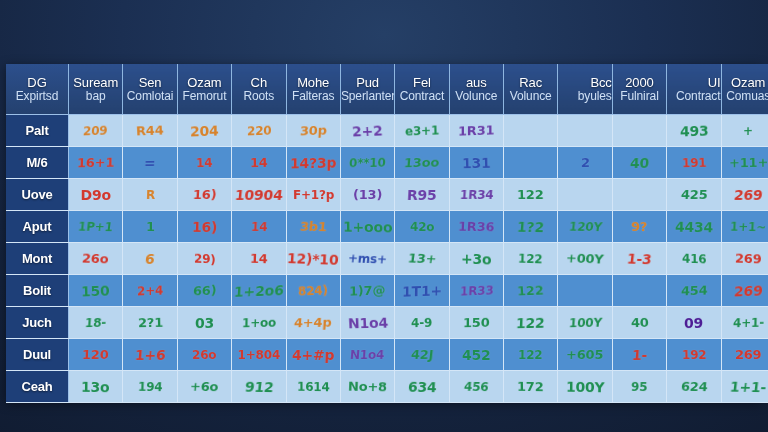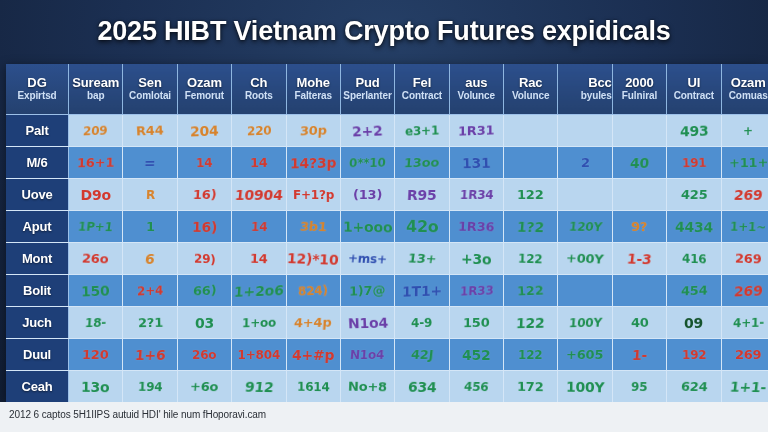--- a/index.html
+++ b/index.html
@@ -62,30 +62,30 @@
     border-bottom: 1px solid #9cc0e8;
     height: 50px;
     vertical-align: middle;
     text-align: center;
     color: #ffffff;
   }
   thead th:last-child { border-right: none; }
   .h-main {
     display: block;
     font-size: 13px;
-    font-weight: bold;
+    font-weight: normal;
     line-height: 14px;
     text-shadow: 0 1px 2px rgba(0,0,0,0.55);
     letter-spacing: -0.1px;
     white-space: nowrap;
   }
   .h-sub {
     display: block;
-    font-size: 10px;
-    font-weight: bold;
+    font-size: 12px;
+    font-weight: normal;
     line-height: 12px;
     color: #cfe0f5;
     letter-spacing: -0.1px;
     white-space: nowrap;
   }
 
   
   tbody tr { height: 32px; }
   tbody td {
     border-right: 1px solid #d4e6f7;
@@ -139,23 +139,20 @@
     white-space: nowrap;
     filter: blur(0.2px);
     font-family: "Liberation Sans", sans-serif;
   }
 </style>
 </head>
 <body>
 
 <div id="page">
 
-  <div id="title-bar">
-    <div id="title-text">2025 HIBT Vietnam Crypto Futures expidicals</div>
-  </div>
 
   <div id="table-wrap">
     <table class="grid">
       <thead>
         <tr id="thead-row">
             <th style="width: 62px;">
               <span class="h-main">DG</span>
               <span class="h-sub">Expirtsd</span>
             </th>
             <th style="width: 53.3846px;">
@@ -195,21 +192,21 @@
               <span class="h-sub">Volunce</span>
             </th>
             <th style="width: 53.3846px; text-align: right;">
               <span class="h-main">Bcc</span>
               <span class="h-sub">byules</span>
             </th>
             <th style="width: 53.3846px;">
               <span class="h-main">2000</span>
               <span class="h-sub">Fulniral</span>
             </th>
-            <th style="width: 53.3846px;">
+            <th style="width: 53.3846px; text-align: right;">
               <span class="h-main">UI</span>
               <span class="h-sub">Contract</span>
             </th>
             <th style="width: 53.3846px;">
               <span class="h-main">Ozam</span>
               <span class="h-sub">Comuas</span>
             </th>
           </tr>
       </thead>
       <tbody id="tbody-rows">
@@ -262,21 +259,21 @@
             <td><span class="cellv" style="color: rgb(210, 57, 47); transform: skewX(-6deg) rotate(0deg); font-size: 14px;">269</span></td>
           </tr>
           <tr class="even">
             <td class="rowlabel" style="width: 62px;">Aput</td>
             <td><span class="cellv" style="color: rgb(31, 143, 82); transform: skewX(-6deg) rotate(1deg); font-size: 12px;">1P+1</span></td>
             <td><span class="cellv" style="color: rgb(31, 143, 82); transform: skewX(1deg) rotate(1deg); font-size: 13px;">1</span></td>
             <td><span class="cellv" style="color: rgb(210, 57, 47); transform: skewX(-1deg) rotate(1deg); font-size: 14px;">16)</span></td>
             <td><span class="cellv" style="color: rgb(210, 57, 47); transform: skewX(-3deg) rotate(1deg); font-size: 12px;">14</span></td>
             <td><span class="cellv" style="color: rgb(215, 131, 44); transform: skewX(-5deg) rotate(1deg); font-size: 13px;">3b1</span></td>
             <td><span class="cellv" style="color: rgb(31, 143, 82); transform: skewX(2deg) rotate(1deg); font-size: 14px;">1+ooo</span></td>
-            <td><span class="cellv" style="color: rgb(31, 143, 82); transform: skewX(0deg) rotate(1deg); font-size: 16px;">42o</span></td>
+            <td><span class="cellv" style="color: rgb(31, 143, 82); transform: skewX(0deg) rotate(1deg); font-size: 12px;">42o</span></td>
             <td><span class="cellv" style="color: rgb(106, 63, 168); transform: skewX(-2deg) rotate(1deg); font-size: 13px;">1R36</span></td>
             <td><span class="cellv" style="color: rgb(31, 143, 82); transform: skewX(-4deg) rotate(1deg); font-size: 14px;">1?2</span></td>
             <td><span class="cellv" style="color: rgb(31, 143, 82); transform: skewX(-6deg) rotate(1deg); font-size: 12px;">120Y</span></td>
             <td><span class="cellv" style="color: rgb(215, 131, 44); transform: skewX(1deg) rotate(1deg); font-size: 13px;">9?</span></td>
             <td><span class="cellv" style="color: rgb(31, 143, 82); transform: skewX(-1deg) rotate(1deg); font-size: 14px;">4434</span></td>
             <td><span class="cellv" style="color: rgb(31, 143, 82); transform: skewX(-3deg) rotate(1deg); font-size: 12px;">1+1~</span></td>
           </tr>
           <tr class="odd">
             <td class="rowlabel" style="width: 62px;">Mont</td>
             <td><span class="cellv" style="color: rgb(210, 57, 47); transform: skewX(-3deg) rotate(2deg); font-size: 13px;">26o</span></td>
@@ -315,21 +312,21 @@
             <td><span class="cellv" style="color: rgb(31, 143, 82); transform: skewX(1deg) rotate(-1deg); font-size: 13px;">2?1</span></td>
             <td><span class="cellv" style="color: rgb(31, 143, 82); transform: skewX(-1deg) rotate(-1deg); font-size: 14px;">03</span></td>
             <td><span class="cellv" style="color: rgb(31, 143, 82); transform: skewX(-3deg) rotate(-1deg); font-size: 12px;">1+oo</span></td>
             <td><span class="cellv" style="color: rgb(215, 131, 44); transform: skewX(-5deg) rotate(-1deg); font-size: 13px;">4+4p</span></td>
             <td><span class="cellv" style="color: rgb(106, 63, 168); transform: skewX(2deg) rotate(-1deg); font-size: 14px;">N1o4</span></td>
             <td><span class="cellv" style="color: rgb(31, 143, 82); transform: skewX(0deg) rotate(-1deg); font-size: 12px;">4-9</span></td>
             <td><span class="cellv" style="color: rgb(31, 143, 82); transform: skewX(-2deg) rotate(-1deg); font-size: 13px;">150</span></td>
             <td><span class="cellv" style="color: rgb(31, 143, 82); transform: skewX(-4deg) rotate(-1deg); font-size: 14px;">122</span></td>
             <td><span class="cellv" style="color: rgb(31, 143, 82); transform: skewX(-6deg) rotate(-1deg); font-size: 12px;">100Y</span></td>
             <td><span class="cellv" style="color: rgb(31, 143, 82); transform: skewX(1deg) rotate(-1deg); font-size: 13px;">40</span></td>
-            <td><span class="cellv" style="color: #14532d; transform: skewX(-1deg) rotate(-1deg); font-size: 14px;">09</span></td>
+            <td><span class="cellv" style="color: #4c1d95; transform: skewX(-1deg) rotate(-1deg); font-size: 14px;">09</span></td>
             <td><span class="cellv" style="color: rgb(31, 143, 82); transform: skewX(-3deg) rotate(-1deg); font-size: 12px;">4+1-</span></td>
           </tr>
           <tr class="even">
             <td class="rowlabel" style="width: 62px;">Duul</td>
             <td><span class="cellv" style="color: rgb(210, 57, 47); transform: skewX(-3deg) rotate(0deg); font-size: 13px;">120</span></td>
             <td><span class="cellv" style="color: rgb(210, 57, 47); transform: skewX(-5deg) rotate(0deg); font-size: 14px;">1+6</span></td>
             <td><span class="cellv" style="color: rgb(210, 57, 47); transform: skewX(2deg) rotate(0deg); font-size: 12px;">26o</span></td>
             <td><span class="cellv" style="color: rgb(210, 57, 47); transform: skewX(0deg) rotate(0deg); font-size: 12px;">1+804</span></td>
             <td><span class="cellv" style="color: rgb(210, 57, 47); transform: skewX(-2deg) rotate(0deg); font-size: 14px;">4+#p</span></td>
             <td><span class="cellv" style="color: rgb(106, 63, 168); transform: skewX(-4deg) rotate(0deg); font-size: 12px;">N1o4</span></td>
@@ -354,17 +351,14 @@
             <td><span class="cellv" style="color: rgb(31, 143, 82); transform: skewX(2deg) rotate(1deg); font-size: 13px;">172</span></td>
             <td><span class="cellv" style="color: rgb(31, 143, 82); transform: skewX(0deg) rotate(1deg); font-size: 14px;">100Y</span></td>
             <td><span class="cellv" style="color: rgb(31, 143, 82); transform: skewX(-2deg) rotate(1deg); font-size: 12px;">95</span></td>
             <td><span class="cellv" style="color: rgb(31, 143, 82); transform: skewX(-4deg) rotate(1deg); font-size: 13px;">624</span></td>
             <td><span class="cellv" style="color: rgb(31, 143, 82); transform: skewX(-6deg) rotate(1deg); font-size: 14px;">1+1-</span></td>
           </tr>
         </tbody>
     </table>
   </div>
 
-  <div id="footer">
-    <div id="footer-text">2012 6 captos 5H1IIPS  autuid HDI' hile num fHoporavi.cam</div>
-  </div>
 
 </div>
 
 </body></html>

